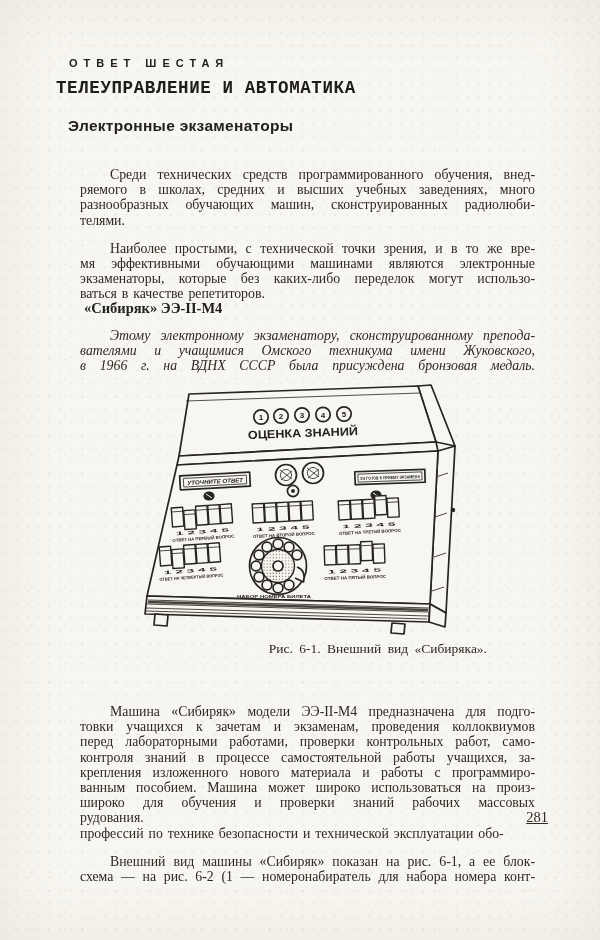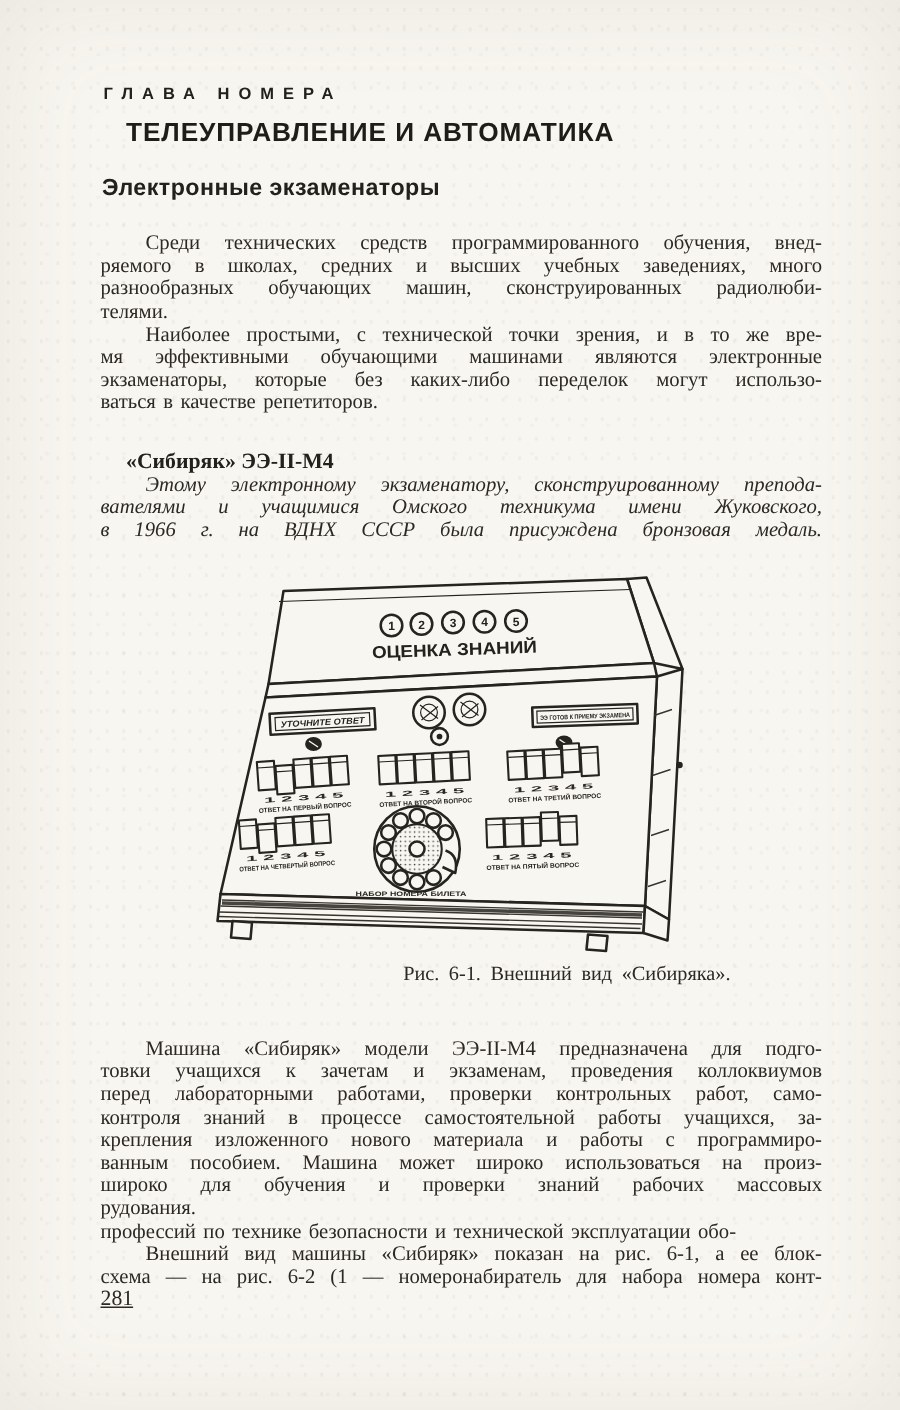--- a/index.html
+++ b/index.html
@@ -17,73 +17,73 @@
     overflow:hidden;
     color:#2c2923;
     font-family:"Liberation Serif","DejaVu Serif",serif;
   }
   .kicker{
     position:absolute;left:69px;top:57px;
     font-family:"Liberation Sans","DejaVu Sans",sans-serif;
     font-weight:bold;font-size:11px;letter-spacing:6px;color:#23211c;
   }
   .chapter{
-    position:absolute;left:84px;top:78px;margin:0;
-    font-family:Liberation Sans, sans-serif;
+    position:absolute;left:56px;top:78px;margin:0;
+    font-family:Liberation Mono, monospace;
     font-weight:bold;font-size:17.5px;letter-spacing:.6px;color:#1f1d18;text-align:right;
   }
   .section{
     position:absolute;left:68px;top:117px;margin:0;
     font-family:"Liberation Sans","DejaVu Sans",sans-serif;
     font-weight:bold;font-size:15.5px;letter-spacing:.3px;color:#23211c;
   }
   .subhead{
     position:absolute;left:68px;top:284px;margin:16px;
     font-weight:bold;font-size:14.5px;color:#23211c;
   }
   .body-block{position:absolute;left:67px;width:481px;}
   .b-p12{top:154px;}
   .b-p3{top:315px;font-style:italic;}
   .b-p45{top:691px;}
-  .para{margin:0;}
+  .para{margin:13px;}
   .para .line{
     font-size:13.8px;line-height:15.2px;
     text-align:justify;text-align-last:justify;
     word-spacing:1.5px;white-space:normal;
   }
   .para .line:first-child{text-indent:30px;}
   .para.open-end .line:last-child{text-align-last:left;}
   .figure{position:absolute;left:139px;top:377px;width:334px;height:260px;}
   .caption{
     position:absolute;left:67px;top:641px;width:420px;
     text-align:right;font-size:13.5px;word-spacing:3px;color:#2c2923;
   }
   .pageno{
-    position:absolute;left:67px;top:858px;width:481px;
-    text-align:left;font-size:14.5px;color:#2c2923;text-decoration:underline;
+    position:absolute;left:67px;top:809px;width:481px;
+    text-align:right;font-size:14.5px;color:#2c2923;text-decoration:underline;
   }
   
   .face{fill:#f8f6f0;stroke:#26241f;stroke-width:1.7;stroke-linejoin:round;}
   .thin{fill:none;stroke:#26241f;stroke-width:.8;}
   .key{fill:#f8f6f0;stroke:#26241f;stroke-width:1.4;stroke-linejoin:round;}
   .hatch{stroke:#38342c;stroke-width:.9;fill:none;}
   .inkfill{fill:#26241f;stroke:none;}
   .fig-title{font:bold 11.5px "Liberation Sans",sans-serif;fill:#24221d;}
   .fig-digit{font:bold 8px "Liberation Sans",sans-serif;fill:#24221d;text-anchor:middle;}
   .fig-num{font:bold 4.8px "Liberation Sans",sans-serif;fill:#2b2822;}
   .fig-tiny{font:bold 4.3px "Liberation Sans",sans-serif;fill:#2b2822;}
   .fig-plate{font:italic bold 5.8px "Liberation Sans",sans-serif;fill:#24221d;text-anchor:middle;}
   .fig-plate-sm{font:bold 4.2px "Liberation Sans",sans-serif;fill:#24221d;text-anchor:middle;}
 </style>
 </head>
 <body>
 
 <div class="page">
 
-  <div class="kicker">ГЛАВА НОМЕРА</div>
+  <div class="kicker">ОТВЕТ ШЕСТАЯ</div>
   <h1 class="chapter">ТЕЛЕУПРАВЛЕНИЕ И АВТОМАТИКА</h1>
   <h2 class="section">Электронные экзаменаторы</h2>
 
   <div class="body-block b-p12">
     <div class="para open-end">
         <div class="line">Среди технических средств программированного обучения, внед-</div>
         <div class="line">ряемого в школах, средних и высших учебных заведениях, много</div>
         <div class="line">разнообразных обучающих машин, сконструированных радиолюби-</div>
         <div class="line">телями.</div>
       </div>

